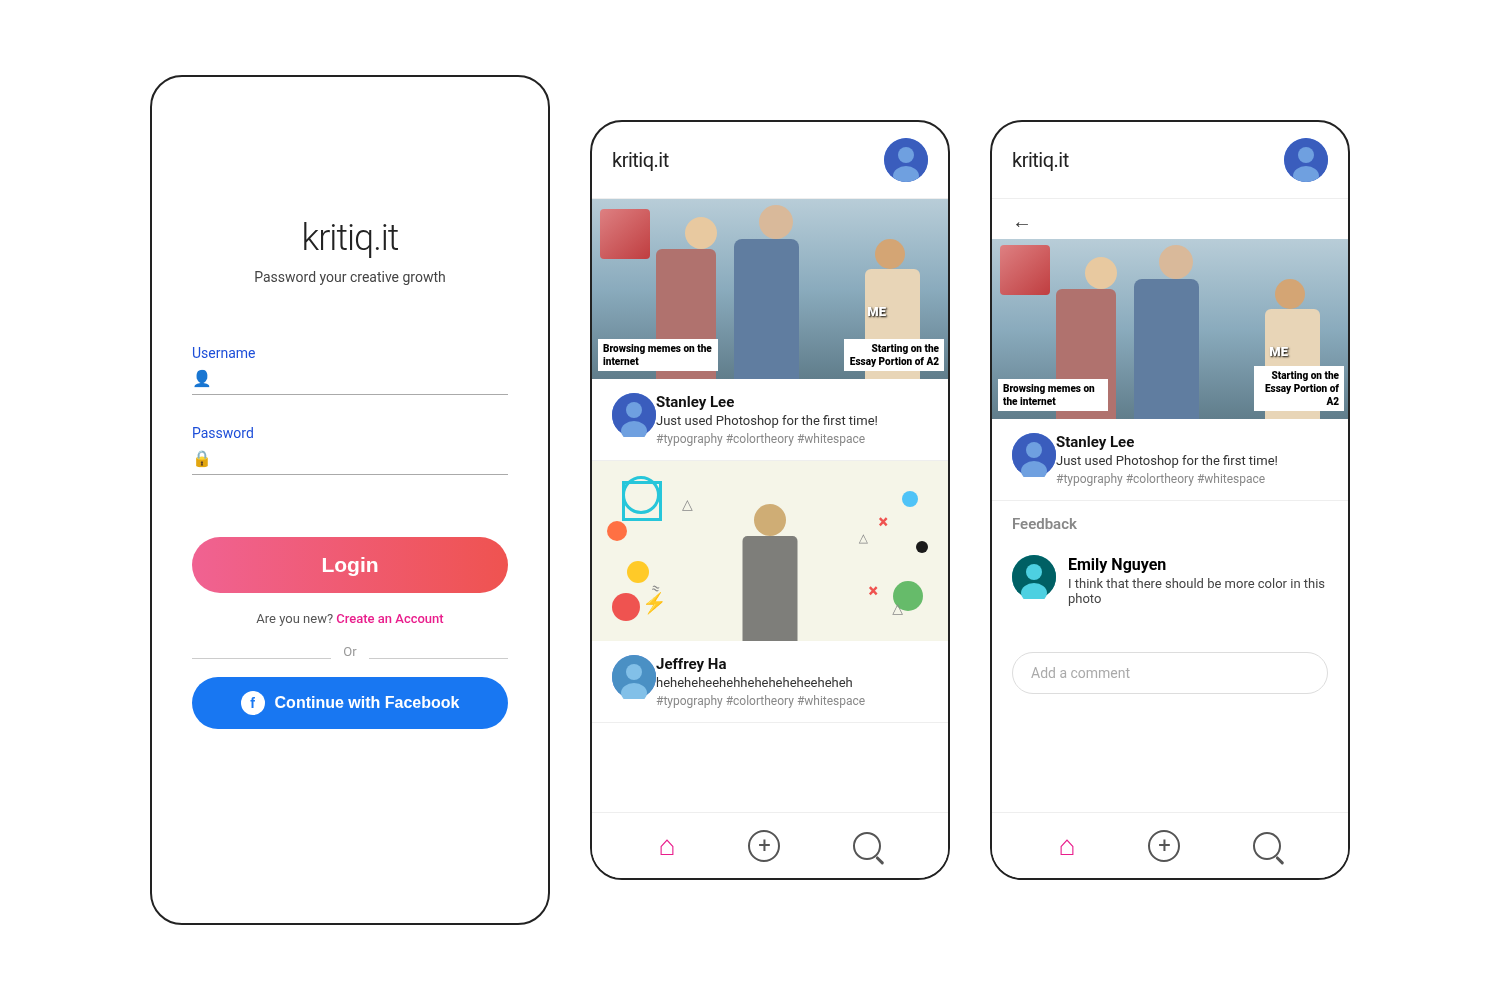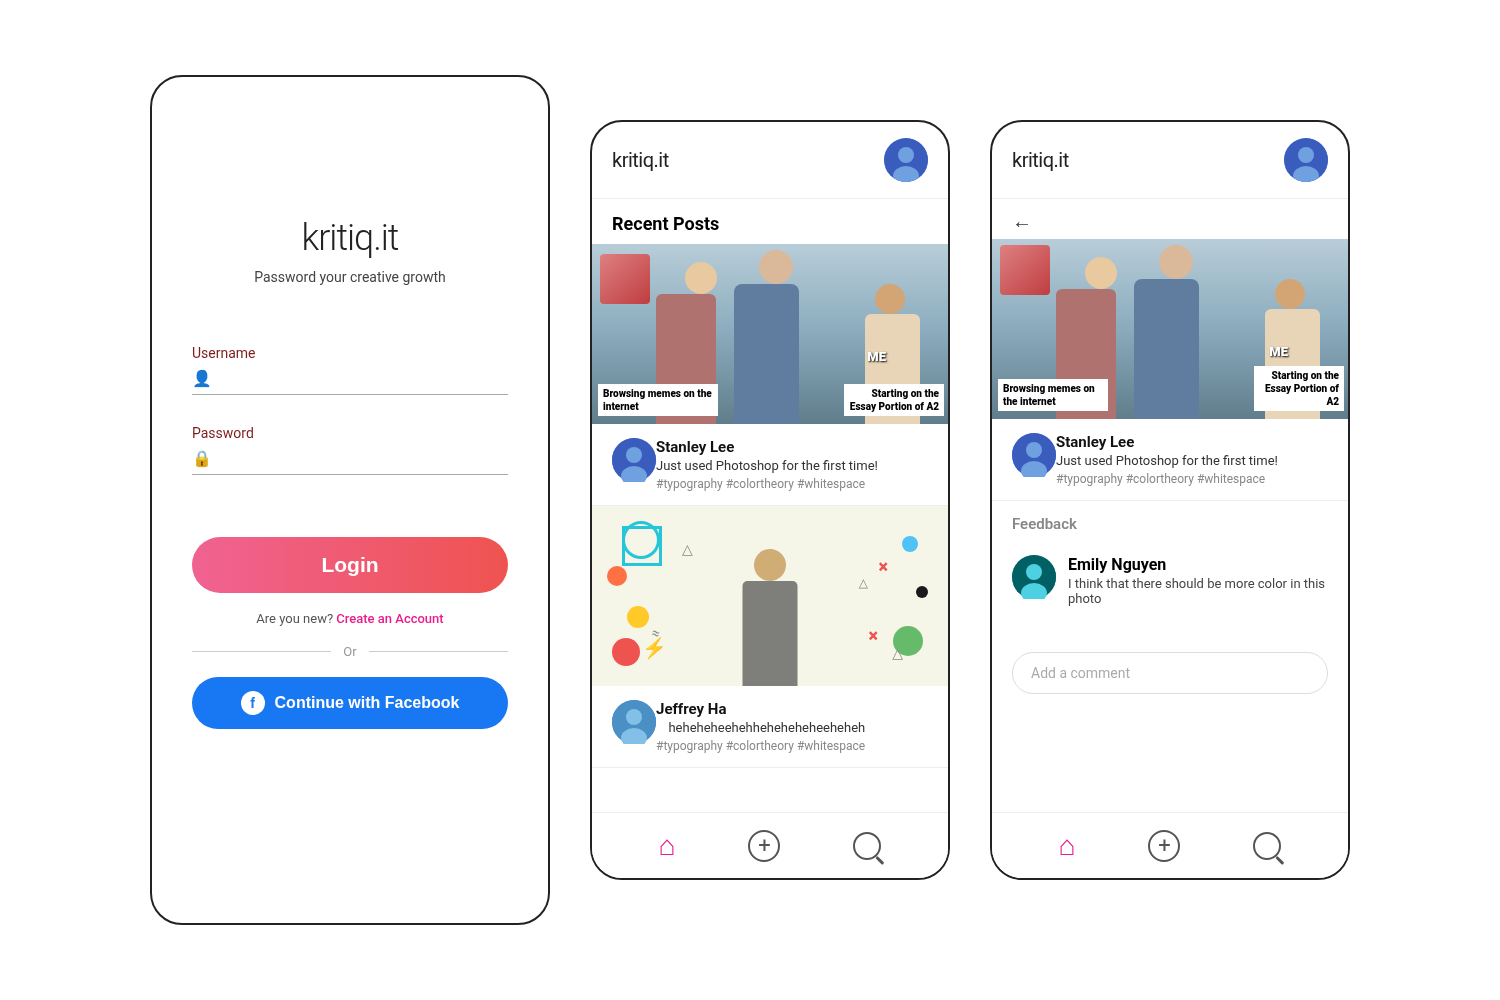--- a/index.html
+++ b/index.html
@@ -54,21 +54,21 @@
       width: 100%;
       margin-top: 60px;
     }
 
     .field-group {
       margin-bottom: 30px;
     }
 
     .field-label {
       font-size: 14px;
-      color: #7f1d1d;
+      color: #1d4ed8;
       margin-bottom: 8px;
       display: block;
     }
 
     .field-input-row {
       display: flex;
       align-items: center;
       border-bottom: 1.5px solid #aaa;
       padding-bottom: 6px;
     }
@@ -108,21 +108,21 @@
       text-align: center;
     }
 
     .signup-link {
       color: #e91e8c;
       font-weight: 500;
     }
 
     .or-divider {
       display: flex;
-      align-items: center;
+      align-items: flex-end;
       width: 100%;
       margin: 18px 0;
       gap: 12px;
       color: #999;
       font-size: 13px;
     }
 
     .or-divider::before,
     .or-divider::after {
       content: '';
@@ -235,21 +235,20 @@
     .post-author-name {
       font-weight: 700;
       font-size: 15px;
       color: #111;
     }
 
     .post-text {
       font-size: 13px;
       color: #333;
       margin-top: 2px;
-      text-align: right;
     }
 
     .post-tags {
       font-size: 12px;
       color: #888;
       margin-top: 4px;
     }
 
     
     .bottom-nav {
@@ -435,21 +434,20 @@
     <div class="avatar-circle">
       <svg width="44" height="44" viewBox="0 0 44 44">
         <circle cx="22" cy="22" r="22" fill="#3a5dbd"></circle>
         <circle cx="22" cy="17" r="8" fill="#6fa0e0"></circle>
         <ellipse cx="22" cy="38" rx="13" ry="10" fill="#6fa0e0"></ellipse>
       </svg>
     </div>
   </div>
 
   <div class="app-content">
-    <div class="section-title">Recent Posts</div>
 
     <div class="distracted-meme">
       <div style="position:absolute;top:0;left:0;width:100%;height:100%;background:linear-gradient(180deg,#b8cdd8 0%,#8aabbd 50%,#607d8b 100%);"></div>
       <div class="sticker-box" style="background:linear-gradient(135deg,#e57373,#c62828);"></div>
 
       <div style="position:absolute;bottom:0;left:18%;width:60px;height:130px;background:#b0726e;border-radius:6px 6px 0 0;"></div>
       <div style="position:absolute;bottom:0;left:18%;width:60px;height:20px;background:#b0726e;"></div>
       <div style="position:absolute;bottom:130px;left:26%;width:32px;height:32px;background:#e8c9a0;border-radius:50%;"></div>
 
       <div style="position:absolute;bottom:0;left:40%;width:65px;height:140px;background:#607da0;border-radius:8px 8px 0 0;"></div>

